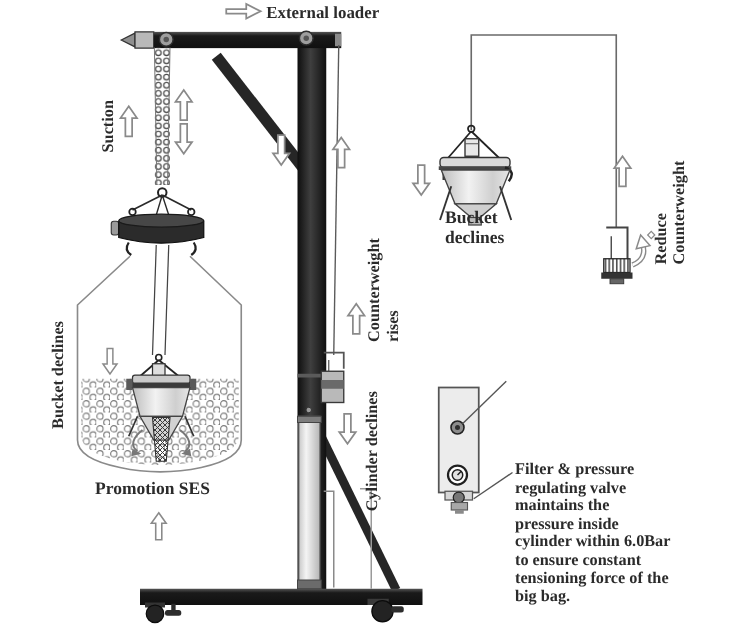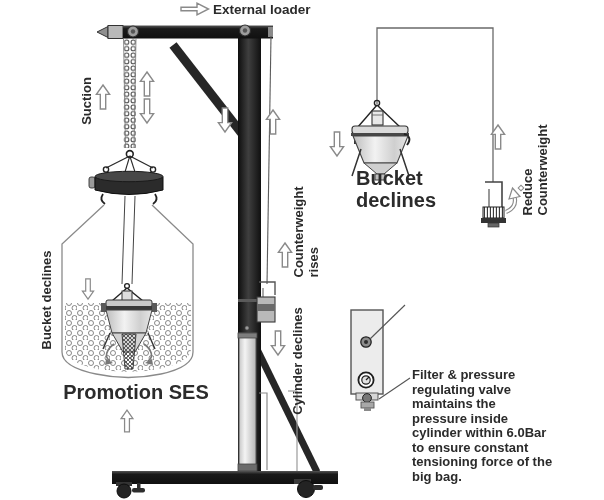--- a/index.html
+++ b/index.html
@@ -1,28 +1,28 @@
 <!DOCTYPE html>
 <html><head>
 <meta charset="utf-8">
 <style>
   html,body{margin:0;padding:0;background:#fff;}
   #canvas{
     position:relative;width:604px;height:500px;background:#ffffff;overflow:hidden;
-    font-family:Liberation Sans, sans-serif;
+    font-family:Liberation Serif, serif;
   }
   #art{position:absolute;left:0;top:0;}
   .lbl{
     position:absolute;font-weight:600;font-size:13px;line-height:1.12;
     color:#2b2b2b;white-space:pre-wrap;
   }
   .nowrap{white-space:nowrap;}
   .ctr{transform:translate(-50%,-50%);}
   .rot{transform:translate(-50%,-50%) rotate(-90deg);white-space:pre;text-align:left;}
-  .big{font-size:20px;}
+  .big{font-size:14px;}
   .oar{fill:#ffffff;stroke:#8a8a8a;stroke-width:1.4;}
 </style>
 </head>
 <body>
 
 <div id="canvas">
 
   <svg id="art" width="604" height="500" viewBox="0 0 604 500">
     <defs>
       <linearGradient id="beamG" x1="0" y1="0" x2="0" y2="1">
@@ -215,21 +215,21 @@
     <use href="#oarrow" class="oar" transform="translate(127,421) scale(0.9)"></use>
     <use href="#oarrow" class="oar" transform="translate(498,137)"></use>
   </svg>
 
   <div class="lbl nowrap" style="left:213px;top:2px;font-size:13.5px">External loader</div>
 
   <div class="lbl rot" style="left:87px;top:101px">Suction</div>
 
   <div class="lbl rot" style="left:47px;top:300px">Bucket declines</div>
 
-  <div class="lbl ctr big nowrap" style="left:136px;top:392px">Promotion SES</div>
+  <div class="lbl ctr big nowrap" style="left:122px;top:392px">Promotion SES</div>
 
   <div class="lbl rot" style="left:307px;top:232px">Counterweight
 rises</div>
 
   <div class="lbl rot" style="left:298px;top:361px">Cylinder declines</div>
 
   <div class="lbl big" style="left:356px;top:167px">Bucket
 declines</div>
 
   <div class="lbl rot" style="left:536px;top:170px">Reduce

